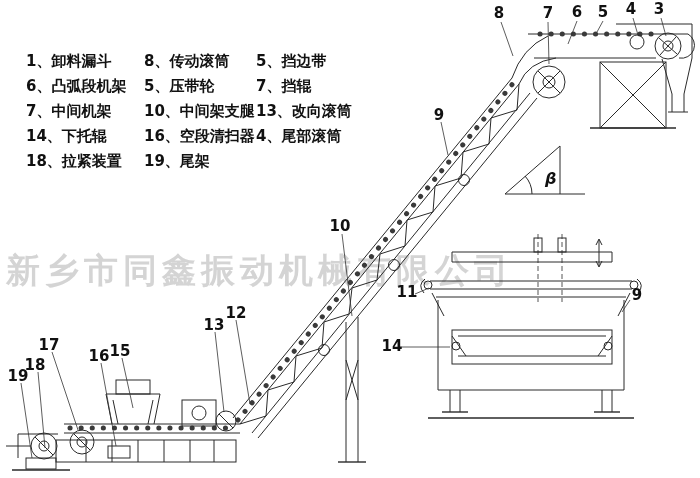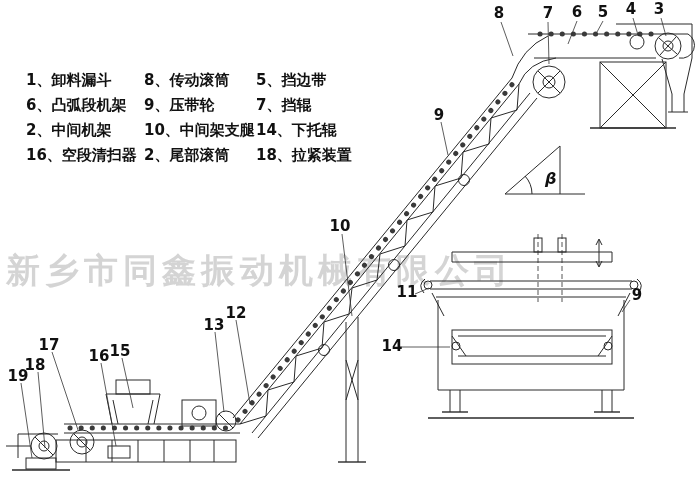--- a/index.html
+++ b/index.html
@@ -3,49 +3,51 @@
 <meta charset="utf-8">
 <style>
   html,body{margin:0;padding:0;background:#fff;}
   .screen{position:relative;width:700px;height:478px;background:#ffffff;overflow:hidden;
           font-family:"DejaVu Sans",sans-serif;}
   .watermark{position:absolute;left:6px;top:248px;font-size:34px;letter-spacing:5px;
              color:#cdcdcd;opacity:.85;white-space:nowrap;z-index:0;font-weight:700;font-family:Liberation Mono, monospace;}
   svg.diagram{position:absolute;left:0;top:0;z-index:1;}
   .legend{position:absolute;left:26px;top:50px;z-index:2;display:grid;
           grid-template-columns:118px 112px 134px;row-gap:3px;
-          font-size:15px;font-weight:700;color:#111;line-height:22px;white-space:nowrap;margin-top:19px;}
+          font-size:15px;font-weight:700;color:#111;line-height:22px;white-space:nowrap;}
   .stroke{stroke:#2a2a2a;stroke-width:1;fill:none;}
   .thick{stroke:#2a2a2a;stroke-width:1.4;fill:none;}
   .beads{stroke:#3a3a3a;stroke-width:5;fill:none;stroke-linecap:round;stroke-dasharray:0.1 11;}
   .dash{stroke:#2a2a2a;stroke-width:0.8;fill:none;stroke-dasharray:5 3;}
   .leader{stroke:#333;stroke-width:0.8;fill:none;}
   .callout{font-size:15px;font-weight:700;fill:#111;font-family:"DejaVu Sans",sans-serif;}
   .beta{font-size:16px;font-style:italic;}
 </style>
 </head>
 <body>
 
 <div class="screen">
 
   <div class="watermark">新乡市同鑫振动机械有限公司</div>
 
   <div class="legend">
     <span>1、卸料漏斗</span>
     <span>8、传动滚筒</span>
     <span>5、挡边带</span>
     <span>6、凸弧段机架</span>
-    <span>9、压带轮</span>
+    <span>5、压带轮</span>
     <span>7、挡辊</span>
-    <span>2、中间机架</span>
+    <span>7、中间机架</span>
     <span>10、中间架支腿</span>
+    <span>13、改向滚筒</span>
     <span>14、下托辊</span>
     <span>16、空段清扫器</span>
-    <span>2、尾部滚筒</span>
+    <span>4、尾部滚筒</span>
     <span>18、拉紧装置</span>
+    <span>19、尾架</span>
   </div>
 
   <svg class="diagram" width="700" height="478" viewBox="0 0 700 478">
 
     <g>
       <line class="stroke" x1="233" y1="418" x2="512" y2="78"></line>
       <line class="stroke" x1="240" y1="424" x2="519" y2="84"></line>
       <line class="stroke" x1="252" y1="433" x2="530" y2="93"></line>
       <line class="stroke" x1="258" y1="438" x2="537" y2="98"></line>
       <line class="beads" x1="238" y1="420" x2="515" y2="81"></line>

